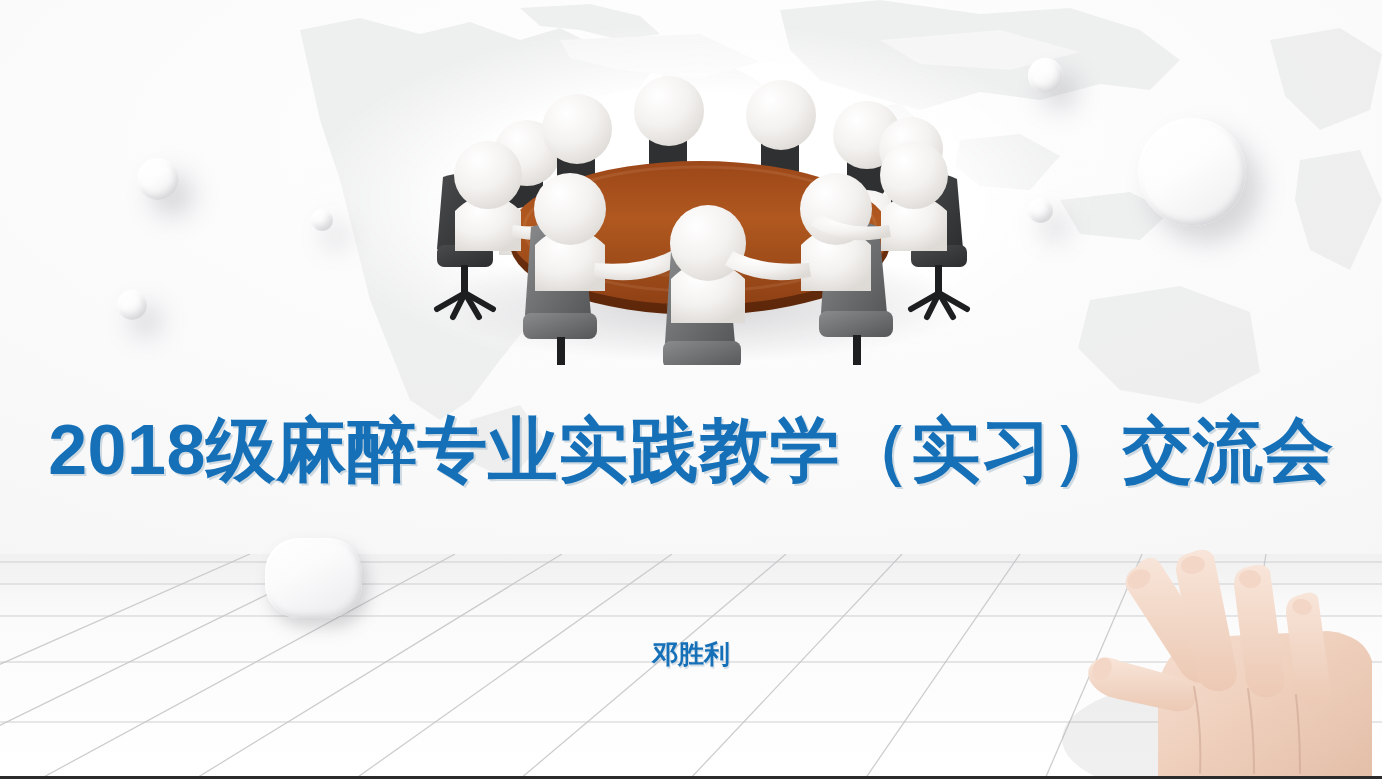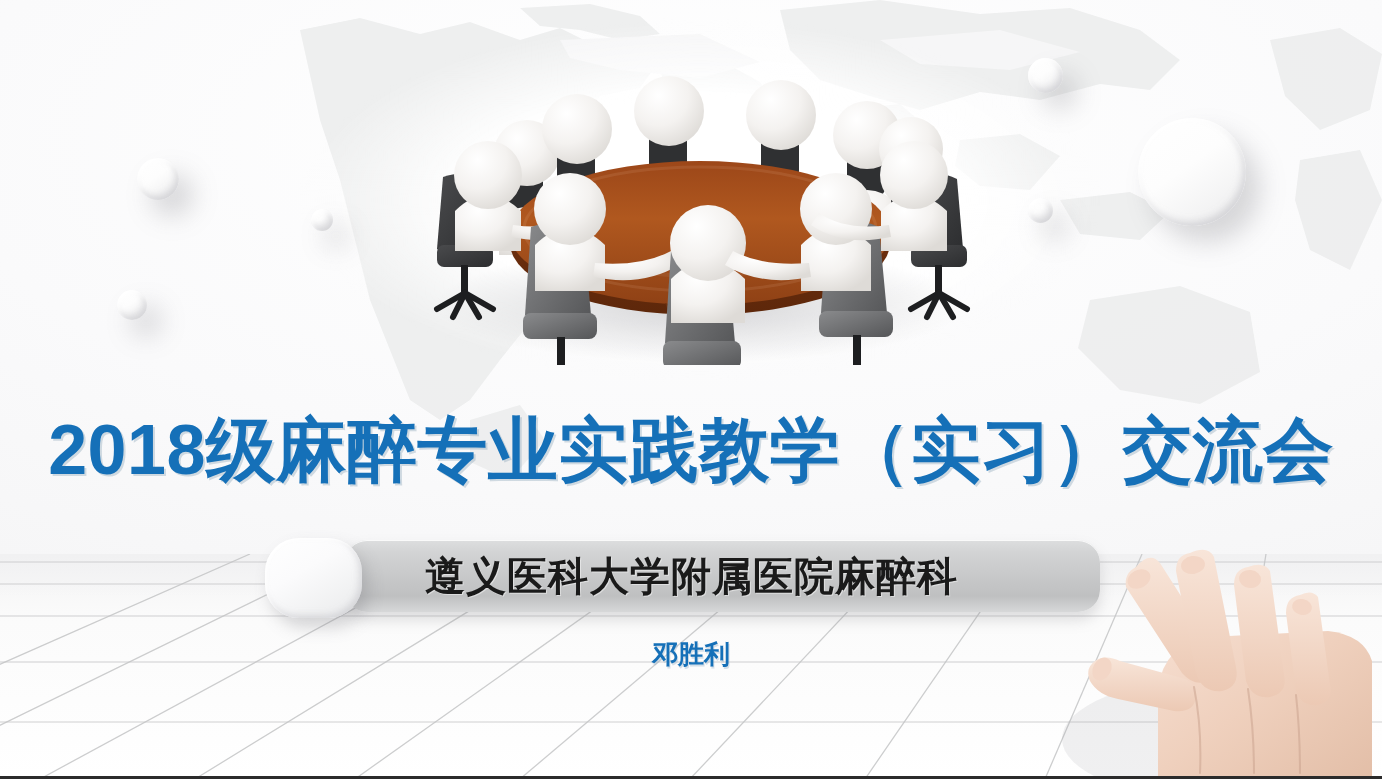--- a/index.html
+++ b/index.html
@@ -391,23 +391,20 @@
         <line x1="520" y1="225" x2="786" y2="0"></line>
         <line x1="690" y1="225" x2="902" y2="0"></line>
         <line x1="865" y1="225" x2="1020" y2="0"></line>
         <line x1="1045" y1="225" x2="1142" y2="0"></line>
         <line x1="1230" y1="225" x2="1266" y2="0"></line>
         <line x1="1420" y1="225" x2="1392" y2="0"></line>
       </g>
     </svg>
   </div>
 
-  <div class="subbar">
-    <span class="subbar-text">遵义医科大学附属医院麻醉科</span>
-  </div>
   <div class="badge"></div>
 
   <div class="presenter">邓胜利</div>
 
   <div class="hand">
     <svg viewBox="0 0 330 250" aria-hidden="true">
       <defs>
         <linearGradient id="gSkin" x1="0" y1="0" x2="1" y2="1">
           <stop offset="0%" stop-color="#f6ded0"></stop>
           <stop offset="45%" stop-color="#efd0bd"></stop>

